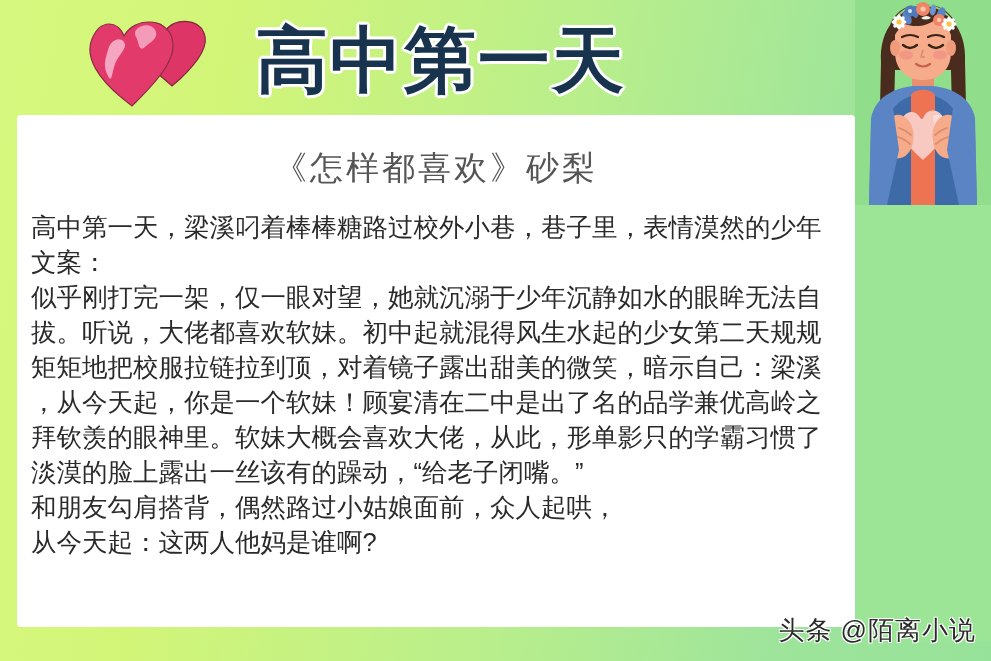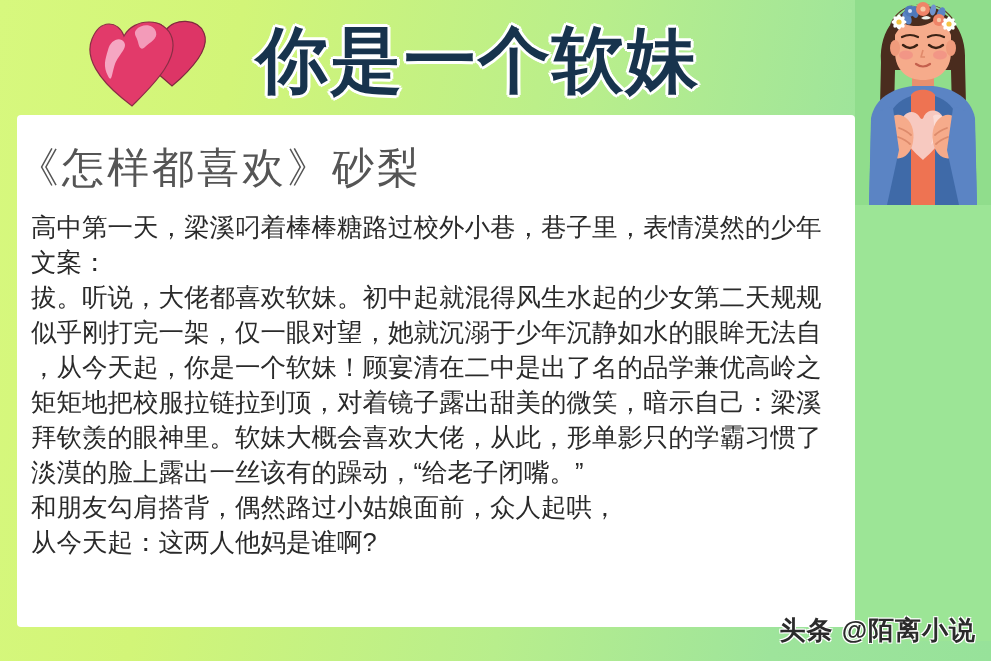--- a/index.html
+++ b/index.html
@@ -62,22 +62,23 @@
     top: 115px;
     width: 838px;
     height: 512px;
     background: #ffffff;
     border-radius: 4px;
   }
 
   #novel-title {
     margin: 0;
     padding: 33px 0 0 0;
+    text-align: center;
     font-family: "Liberation Serif", "DejaVu Serif", serif;
-    font-size: 42px;
+    font-size: 33px;
     line-height: 40px;
     font-weight: normal;
     color: #555555;
     letter-spacing: 3px;
   }
 
   #body-text {
     padding: 22px 8px 0 14px;
   }
 
@@ -107,21 +108,21 @@
     background: #9ce596;
   }
 
   
   #watermark {
     position: absolute;
     right: 15px;
     bottom: 16px;
     font-size: 26px;
     line-height: 30px;
-    font-weight: bold;
+    font-weight: normal;
     color: #2b2b2b;
     letter-spacing: 1px;
     white-space: nowrap;
     text-shadow:
       -1px -1px 0 #ffffff, 1px -1px 0 #ffffff,
       -1px  1px 0 #ffffff, 1px  1px 0 #ffffff;
   }
 </style>
 </head>
 <body>
@@ -135,33 +136,33 @@
 
         <path d="M78 16 C86 4 110 4 116 19 C122 33 108 50 92 65 L84 72 L68 58 C54 45 46 31 52 19 C58 6 72 6 78 16 Z" fill="#dd3566" stroke="#7e2a3e" stroke-width="1.2"></path>
         <path d="M64 28 C66 21 73 19 76 23 C78 27 74 31 71 36 C69 40 67 44 66 40 C64 35 62 33 64 28 Z" fill="#f4a0bd" opacity="0.95"></path>
 
         <path d="M36 22 C46 3 78 3 84 24 C90 44 70 66 48 88 L44 92 L34 84 C12 66 -4 44 4 25 C12 5 30 6 36 22 Z" fill="#e23a6a" stroke="#8a2e45" stroke-width="1.2"></path>
         <path d="M20 36 C22 26 32 22 36 28 C40 34 31 40 27 50 C24 58 24 70 20 62 C15 52 17 46 20 36 Z" fill="#f5a6c2"></path>
         <path d="M48 16 C54 9 66 10 68 18 C70 25 62 28 57 33 C53 37 51 33 50 28 C49 23 45 20 48 16 Z" fill="#f5a6c2" opacity="0.9"></path>
       </svg>
     </div>
 
-    <div id="poster-title">你是一个软妹</div>
+    <div id="poster-title">高中第一天</div>
   </div>
 
   <div id="content-card">
     <div id="novel-title">《怎样都喜欢》砂梨</div>
 
     <div id="body-text">
       <div class="body-line">高中第一天，梁溪叼着棒棒糖路过校外小巷，巷子里，表情漠然的少年</div>
       <div class="body-line">文案：</div>
+      <div class="body-line">似乎刚打完一架，仅一眼对望，她就沉溺于少年沉静如水的眼眸无法自</div>
       <div class="body-line">拔。听说，大佬都喜欢软妹。初中起就混得风生水起的少女第二天规规</div>
-      <div class="body-line">似乎刚打完一架，仅一眼对望，她就沉溺于少年沉静如水的眼眸无法自</div>
+      <div class="body-line">矩矩地把校服拉链拉到顶，对着镜子露出甜美的微笑，暗示自己：梁溪</div>
       <div class="body-line">，从今天起，你是一个软妹！顾宴清在二中是出了名的品学兼优高岭之</div>
-      <div class="body-line">矩矩地把校服拉链拉到顶，对着镜子露出甜美的微笑，暗示自己：梁溪</div>
       <div class="body-line">拜钦羡的眼神里。软妹大概会喜欢大佬，从此，形单影只的学霸习惯了</div>
       <div class="body-line">淡漠的脸上露出一丝该有的躁动，“给老子闭嘴。”</div>
       <div class="body-line">和朋友勾肩搭背，偶然路过小姑娘面前，众人起哄，</div>
       <div class="body-line">从今天起：这两人他妈是谁啊?</div>
     </div>
   </div>
 
   <div id="illustration">
     <svg viewBox="0 0 136 205" width="136" height="205" xmlns="http://www.w3.org/2000/svg">
       <rect x="0" y="0" width="136" height="205" fill="#90dd8c"></rect>

